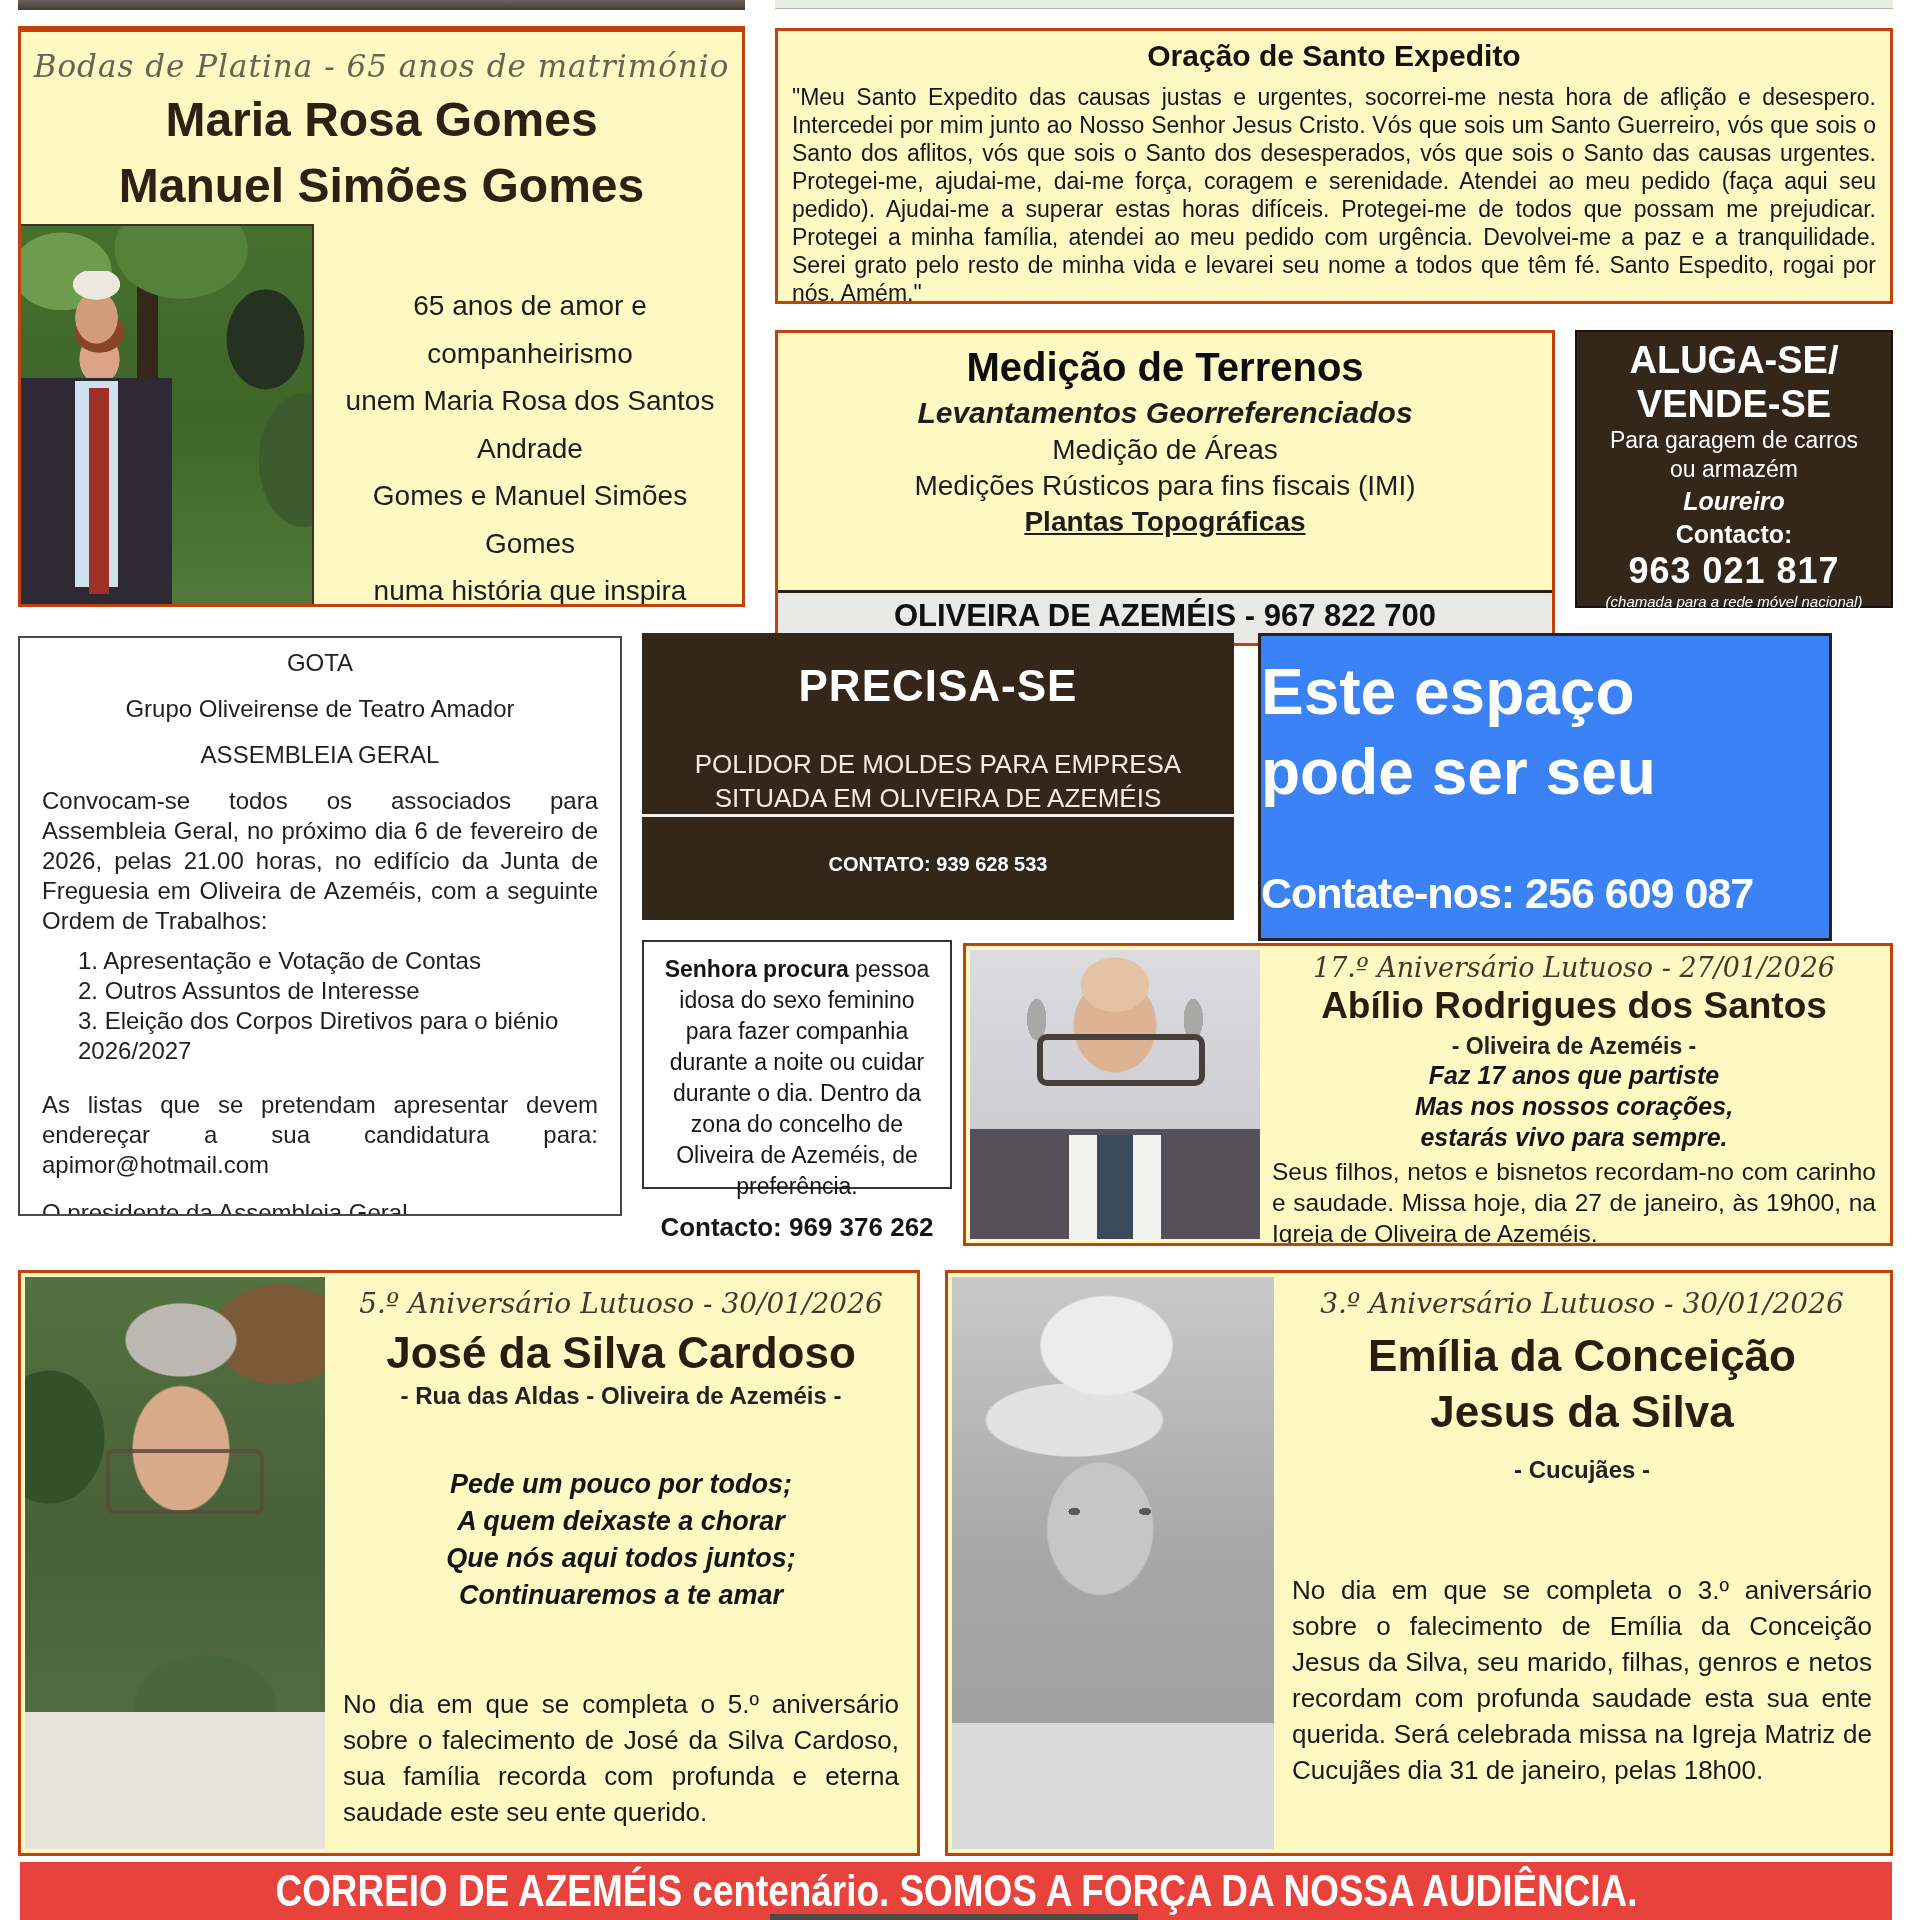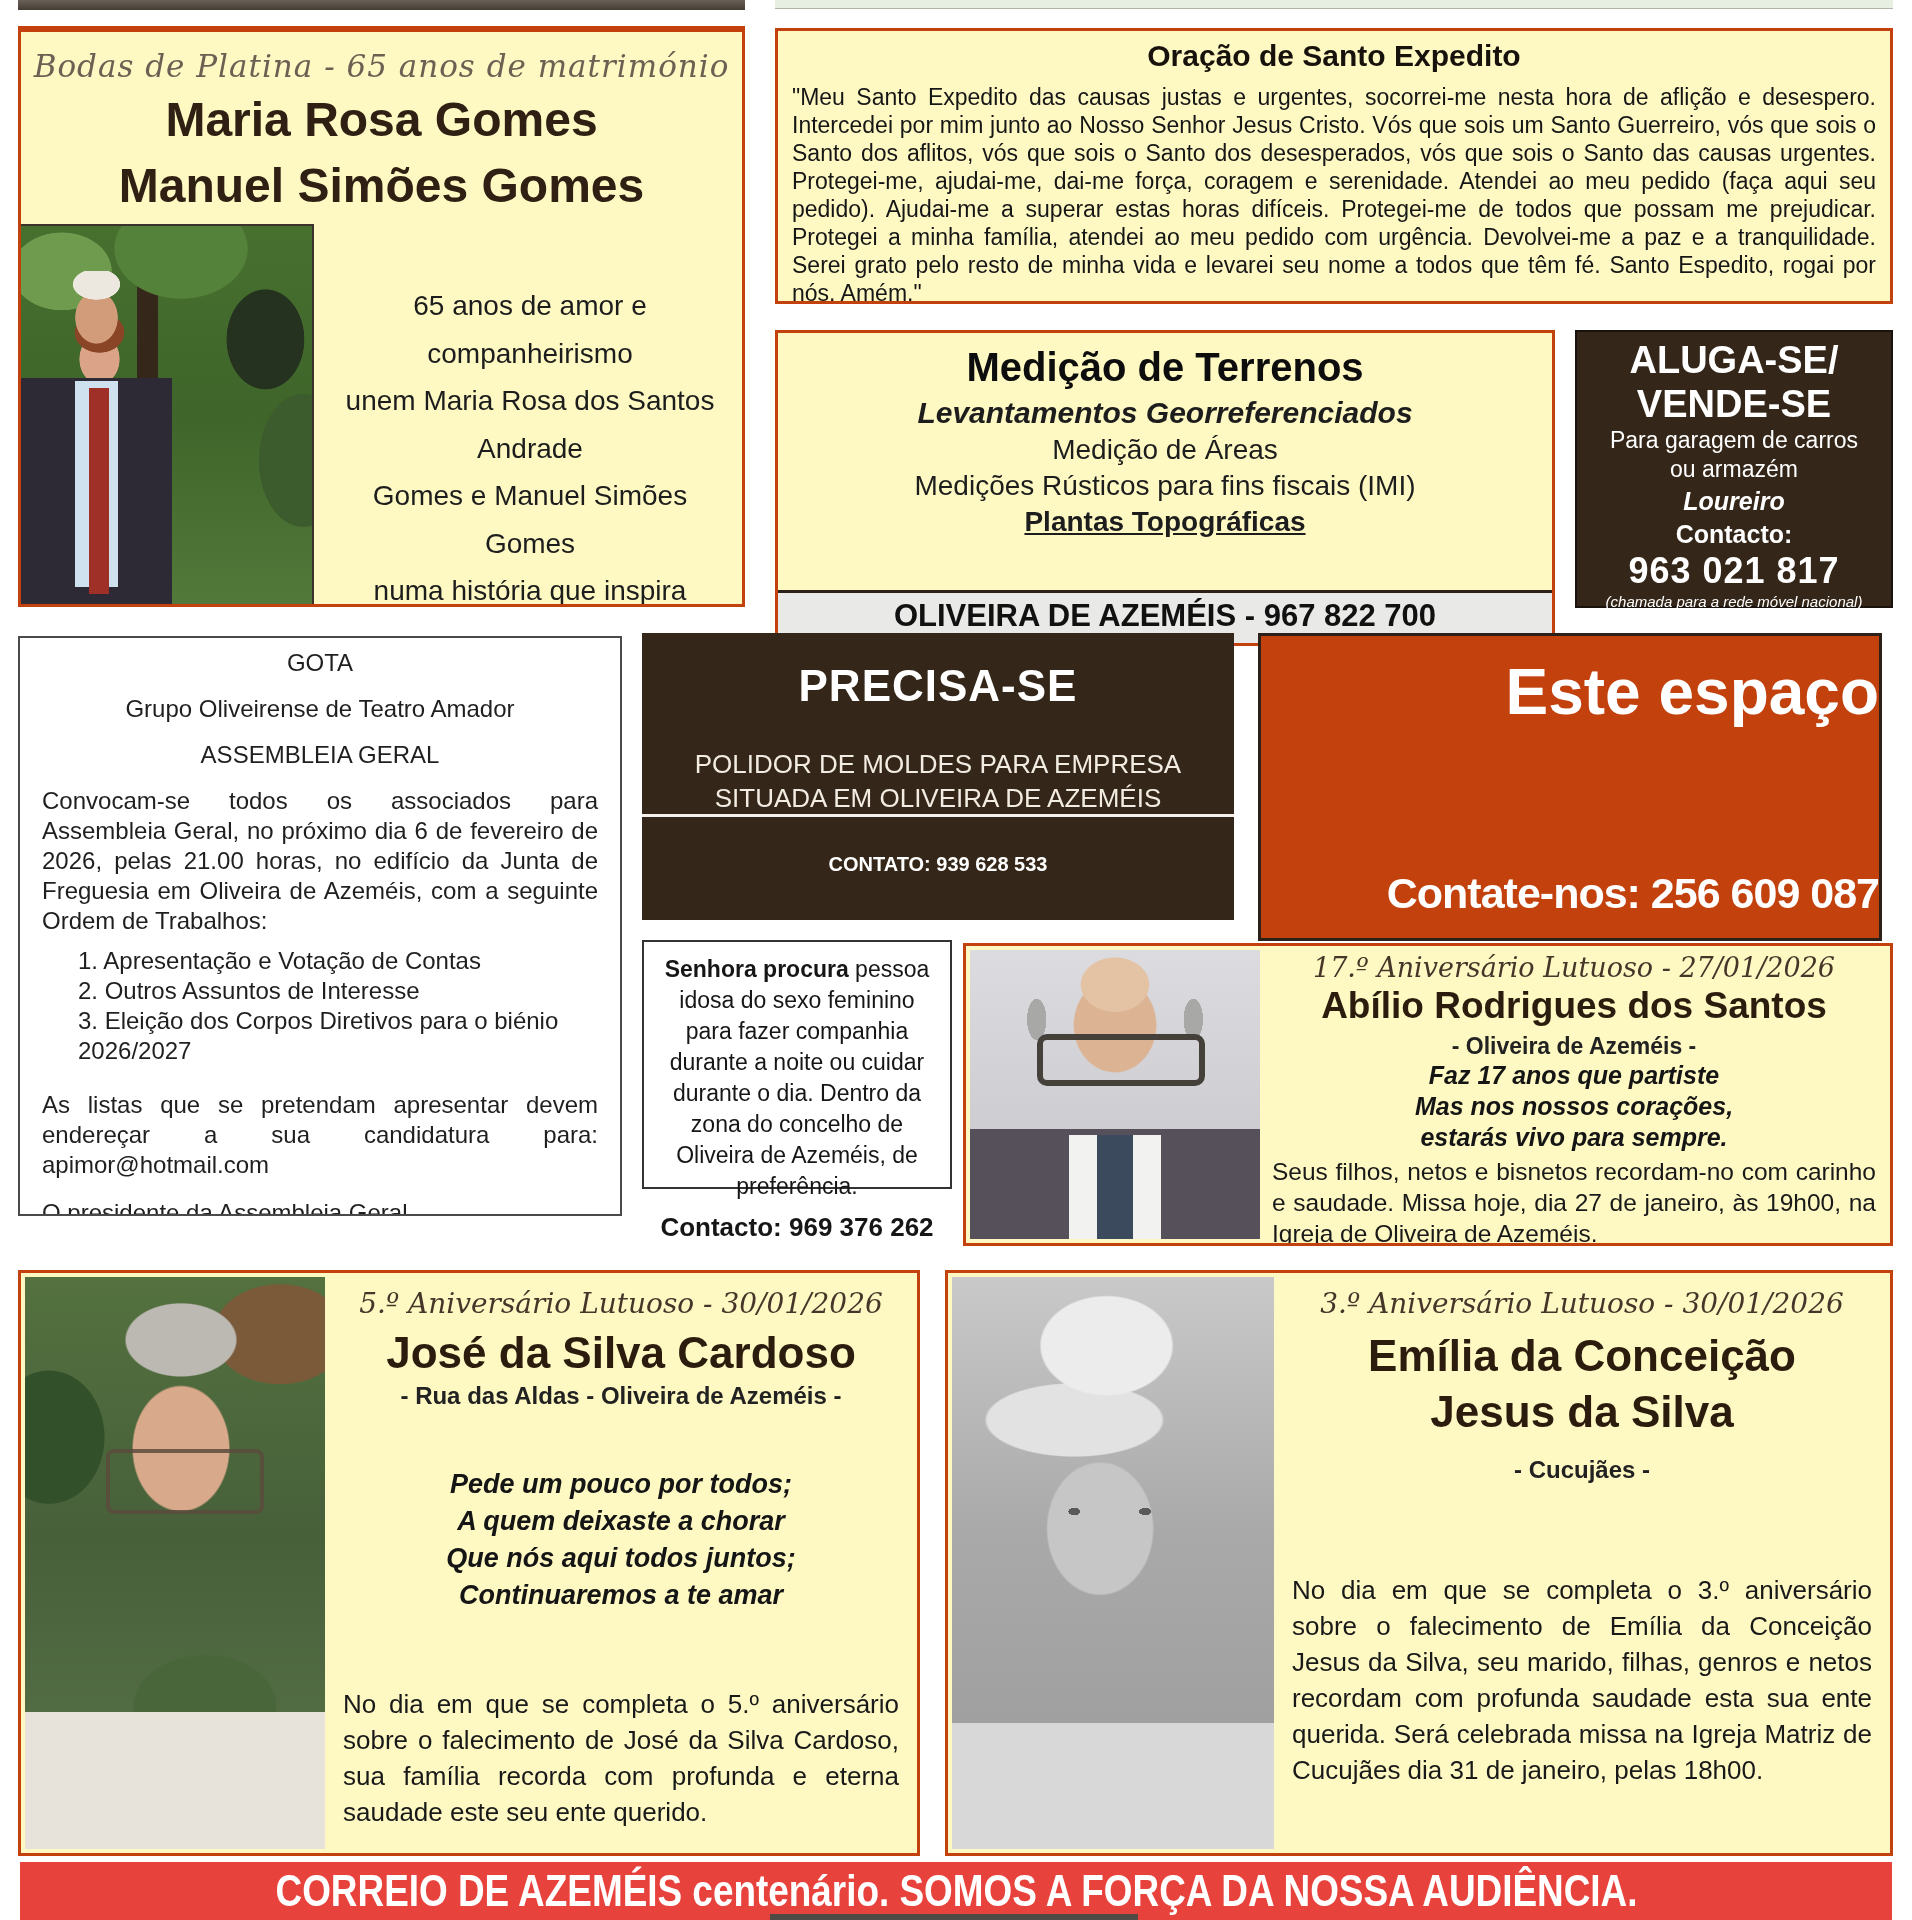--- a/index.html
+++ b/index.html
@@ -89,22 +89,22 @@
   .gota .sig{margin-top:18px;}
 
   
   .precisa{left:642px;top:633px;width:592px;height:287px;background:#342618;color:#fff;text-align:center;}
   .precisa .title{margin-top:28px;font-size:44px;font-weight:bold;letter-spacing:1px;}
   .precisa .lines{margin-top:36px;font-size:26px;line-height:34px;color:#f2ece2;}
   .precisa .sep{position:absolute;left:0;right:0;top:181px;height:3px;background:#f5f1ea;}
   .precisa .contact{position:absolute;left:0;right:0;top:220px;font-size:20px;font-weight:bold;}
 
   
-  .espaco{left:1258px;top:633px;width:624px;height:308px;background:#c2410c;border:3px solid #2b2118;
-    color:#fff;text-align:right;}
+  .espaco{left:1258px;top:633px;width:574px;height:308px;background:#3b82f6;border:3px solid #2b2118;
+    color:#fff;text-align:left;}
   .espaco .big{font-size:64px;line-height:80px;font-weight:bold;}
   .espaco .big1{margin-top:16px;}
   .espaco .contact{position:absolute;left:0;right:0;bottom:20px;font-size:43px;font-weight:bold;letter-spacing:-1px;}
 
   
   .senhora{left:642px;top:940px;width:310px;height:249px;border:2px solid #333;
     padding:12px 16px;font-size:23px;line-height:31px;text-align:center;color:#161616;}
   .senhora .contact{margin-top:10px;font-size:26px;font-weight:bold;}
 
   
@@ -246,20 +246,21 @@
     <div class="lines">
       <div>POLIDOR DE MOLDES PARA EMPRESA</div>
       <div>SITUADA EM OLIVEIRA DE AZEMÉIS</div>
     </div>
     <div class="sep"></div>
     <div class="contact">CONTATO: 939 628 533</div>
   </section>
 
   <section class="espaco" style="position:absolute;box-sizing:border-box;">
     <div class="big big1">Este espaço</div>
+    <div class="big">pode ser seu</div>
     <div class="contact">Contate-nos: 256 609 087</div>
   </section>
 
   <section class="senhora" style="position:absolute;box-sizing:border-box;background:#fff;">
     <div><span class="b">Senhora procura</span><span> pessoa idosa do sexo feminino para fazer companhia durante a noite ou cuidar durante o dia. Dentro da zona do concelho de Oliveira de Azeméis, de preferência.</span></div>
     <div class="contact">Contacto: 969 376 262</div>
   </section>
 
   <section class="box abilio">
     <div class="photo abilio-photo">

